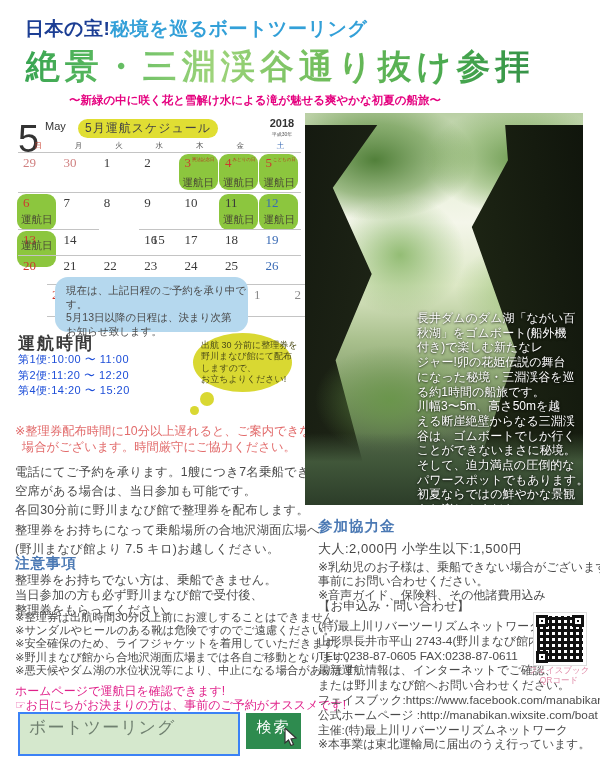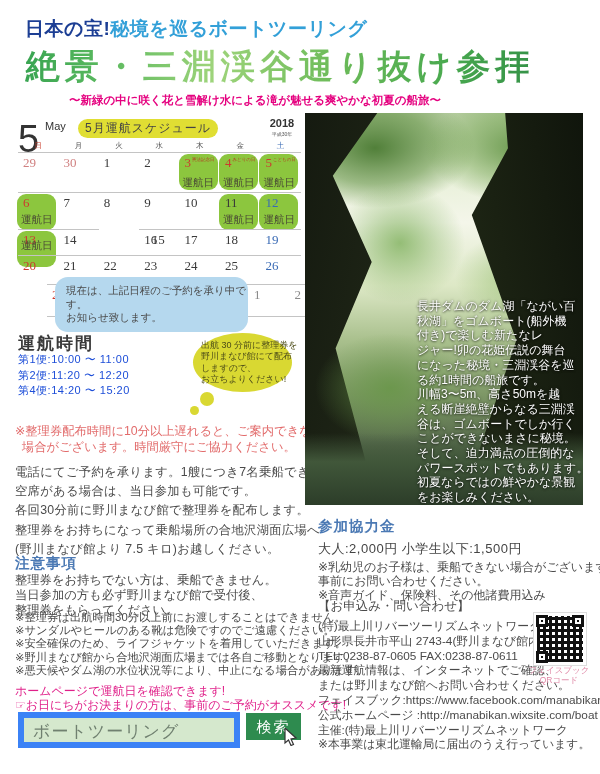--- a/index.html
+++ b/index.html
@@ -60,30 +60,30 @@
   .apply{left:15px;top:463px;}
   .apply .line{font-size:12.3px;line-height:19.2px;color:#4a4a4a;letter-spacing:.3px;white-space:nowrap;}
   .precautions{left:15px;top:554px;}
   .precautions .line{font-size:12.3px;line-height:15px;color:#4a4a4a;white-space:nowrap;}
   .prec-notes{left:15px;top:611px;}
   .prec-notes .line{font-size:11.3px;line-height:13.2px;color:#4a4a4a;white-space:nowrap;}
   .promo{left:15px;top:685px;}
   .promo .line{font-size:12px;line-height:13.8px;font-weight:normal;color:#e0218a;white-space:nowrap;}
 
   
-  .search-box{left:18px;top:712px;width:222px;height:36px;background:#d5e8cd;border:6px solid #3b82f6;box-sizing:border-box;}
+  .search-box{left:18px;top:712px;width:222px;height:44px;background:#d5e8cd;border:2px solid #3b82f6;box-sizing:border-box;}
   .search-text{padding-left:9px;font-size:17px;line-height:27px;color:#708070;letter-spacing:1px;}
-  .search-btn{left:246px;top:713px;width:55px;height:27px;background:#2e8b4f;color:#fff;font-size:15px;
+  .search-btn{left:246px;top:713px;width:55px;height:36px;background:#2e8b4f;color:#fff;font-size:15px;
               text-align:center;line-height:27px;letter-spacing:2px;border:none;}
   .cursor-icon{left:284px;top:728px;z-index:6;}
 
   
   .photo{left:305px;top:113px;width:278px;height:392px;overflow:hidden;
          background:linear-gradient(180deg,#b9cfa4 0%,#e6efd6 14%,#f4f6ea 28%,#dde8c6 44%,#a9c08d 58%,#7d9766 72%,#54684a 85%,#394a35 100%);}
-  .ph{position:absolute;}
+  .ph{position:absolute;margin-top:12px;}
   .fol{border-radius:50%;}
   .f1{left:-30px;top:-25px;width:200px;height:120px;background:radial-gradient(closest-side,rgba(74,122,50,.95),rgba(90,140,60,.55) 60%,transparent);}
   .f2{left:120px;top:-20px;width:190px;height:110px;background:radial-gradient(closest-side,rgba(96,146,66,.9),rgba(110,160,75,.45) 60%,transparent);}
   .f3{left:30px;top:70px;width:130px;height:120px;background:radial-gradient(closest-side,rgba(126,176,92,.8),rgba(126,176,92,.3) 60%,transparent);}
   .f4{left:10px;top:220px;width:150px;height:110px;background:radial-gradient(closest-side,rgba(104,150,72,.85),rgba(104,150,72,.3) 60%,transparent);}
   .f5{left:150px;top:120px;width:120px;height:90px;background:radial-gradient(closest-side,rgba(140,185,100,.6),transparent);}
   .rock-l{left:0;top:0;width:100%;height:100%;
           background:linear-gradient(100deg,#151a10 0%,#242c1a 55%,#39452a 100%);
           clip-path:polygon(0 0,26% 0,10% 16%,24% 38%,11% 60%,26% 100%,0 100%);}
   .rock-r{left:0;top:0;width:100%;height:100%;
@@ -173,20 +173,21 @@
       <div class="cal-cell last" style="left: 0px; top: 132px; width: 40.4px; height: 31px;"><span class="cal-num sun">27</span></div>
       <div class="cal-cell last" style="left: 40.4px; top: 132px; width: 40.4px; height: 31px;"><span class="cal-num wd">28</span></div>
       <div class="cal-cell last" style="left: 80.8px; top: 132px; width: 40.4px; height: 31px;"><span class="cal-num wd">29</span></div>
       <div class="cal-cell last" style="left: 121.2px; top: 132px; width: 40.4px; height: 31px;"><span class="cal-num wd">30</span></div>
       <div class="cal-cell last" style="left: 161.6px; top: 132px; width: 40.4px; height: 31px;"><span class="cal-num wd">31</span></div>
       <div class="cal-cell last" style="left: 202px; top: 132px; width: 40.4px; height: 31px;"><span class="cal-num next">1</span></div>
       <div class="cal-cell last" style="left: 242.4px; top: 132px; width: 40.4px; height: 31px;"><span class="cal-num next">2</span></div>
     </div>
   <div class="abs note-bubble">
       <div class="line">現在は、上記日程のご予約を承り中です。</div>
+      <div class="line">5月13日以降の日程は、決まり次第</div>
       <div class="line">お知らせ致します。</div>
     </div>
 
   <div class="abs sched-head">運航時間</div>
   <div class="abs sched-trips">
       <div class="line">第1便:10:00 〜 11:00</div>
       <div class="line">第2便:11:20 〜 12:20</div>
       <div class="line">第4便:14:20 〜 15:20</div>
     </div>
   <div class="abs ticket-bubble">

